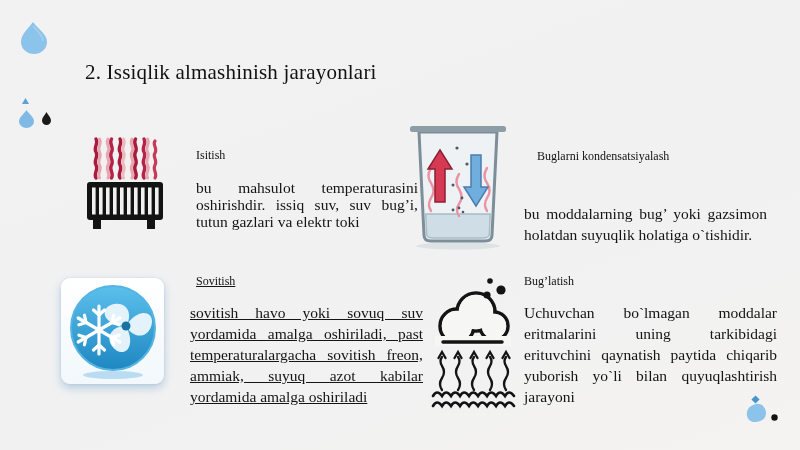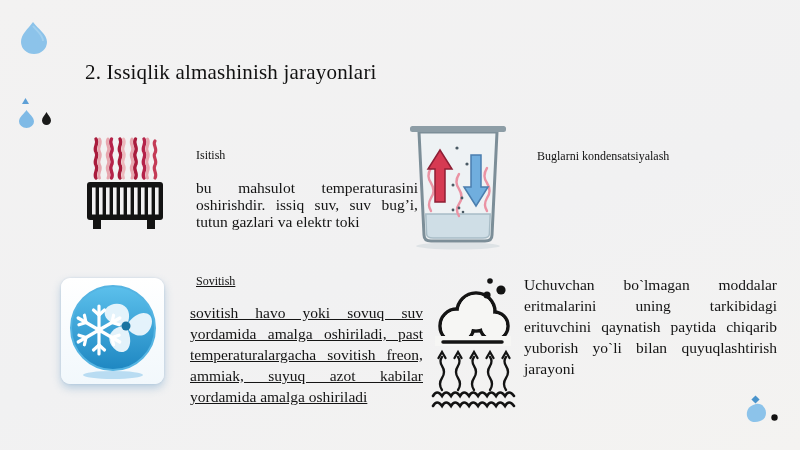--- a/index.html
+++ b/index.html
@@ -143,20 +143,21 @@
         <circle cx="46" cy="63" r="1.5"></circle>
           <circle cx="55" cy="76" r="1.4"></circle>
         <circle cx="46" cy="88" r="1.4"></circle>
           <circle cx="52" cy="86" r="1.4"></circle>
           <circle cx="56" cy="90" r="1.3"></circle>
       </g>
     </svg>
   </figure>
   <div class="textblock t2">
     <h2>Buglarni kondensatsiyalash</h2>
+    <p>bu moddalarning bug’ yoki gazsimon holatdan suyuqlik holatiga o`tishidir.</p>
   </div>
 
   <figure class="icon icon-cool">
     <svg width="96" height="100" viewBox="0 0 96 100">
       <defs>
         <linearGradient id="coolGrad" x1="0" y1="0" x2="0" y2="1">
           <stop offset="0" stop-color="#5cc0ec"></stop>
           <stop offset="1" stop-color="#1e87c2"></stop>
         </linearGradient>
       </defs>
@@ -249,16 +250,17 @@
             <path d="M-3.5,6 L0,0 L3.5,6"></path>
           </g>
       </g>
       <g fill="none" stroke="#131313" stroke-width="2.6" stroke-linecap="round">
         <path d="M4,122 q4,-7 9,0 q4,-7 9,0 q4,-7 9,0 q4,-7 9,0 q4,-7 9,0 q4,-7 9,0 q4,-7 9,0 q4,-7 9,0 q4,-7 9,0"></path>
         <path d="M4,132 q4,-7 9,0 q4,-7 9,0 q4,-7 9,0 q4,-7 9,0 q4,-7 9,0 q4,-7 9,0 q4,-7 9,0 q4,-7 9,0 q4,-7 9,0"></path>
       </g>
     </svg>
   </figure>
   <div class="textblock t4">
+    <h2>Bug’latish</h2>
     <p>Uchuvchan bo`lmagan moddalar eritmalarini uning tarkibidagi erituvchini qaynatish paytida chiqarib yuborish yo`li bilan quyuqlashtirish jarayoni</p>
   </div>
 
 </div>
 
 </body></html>

